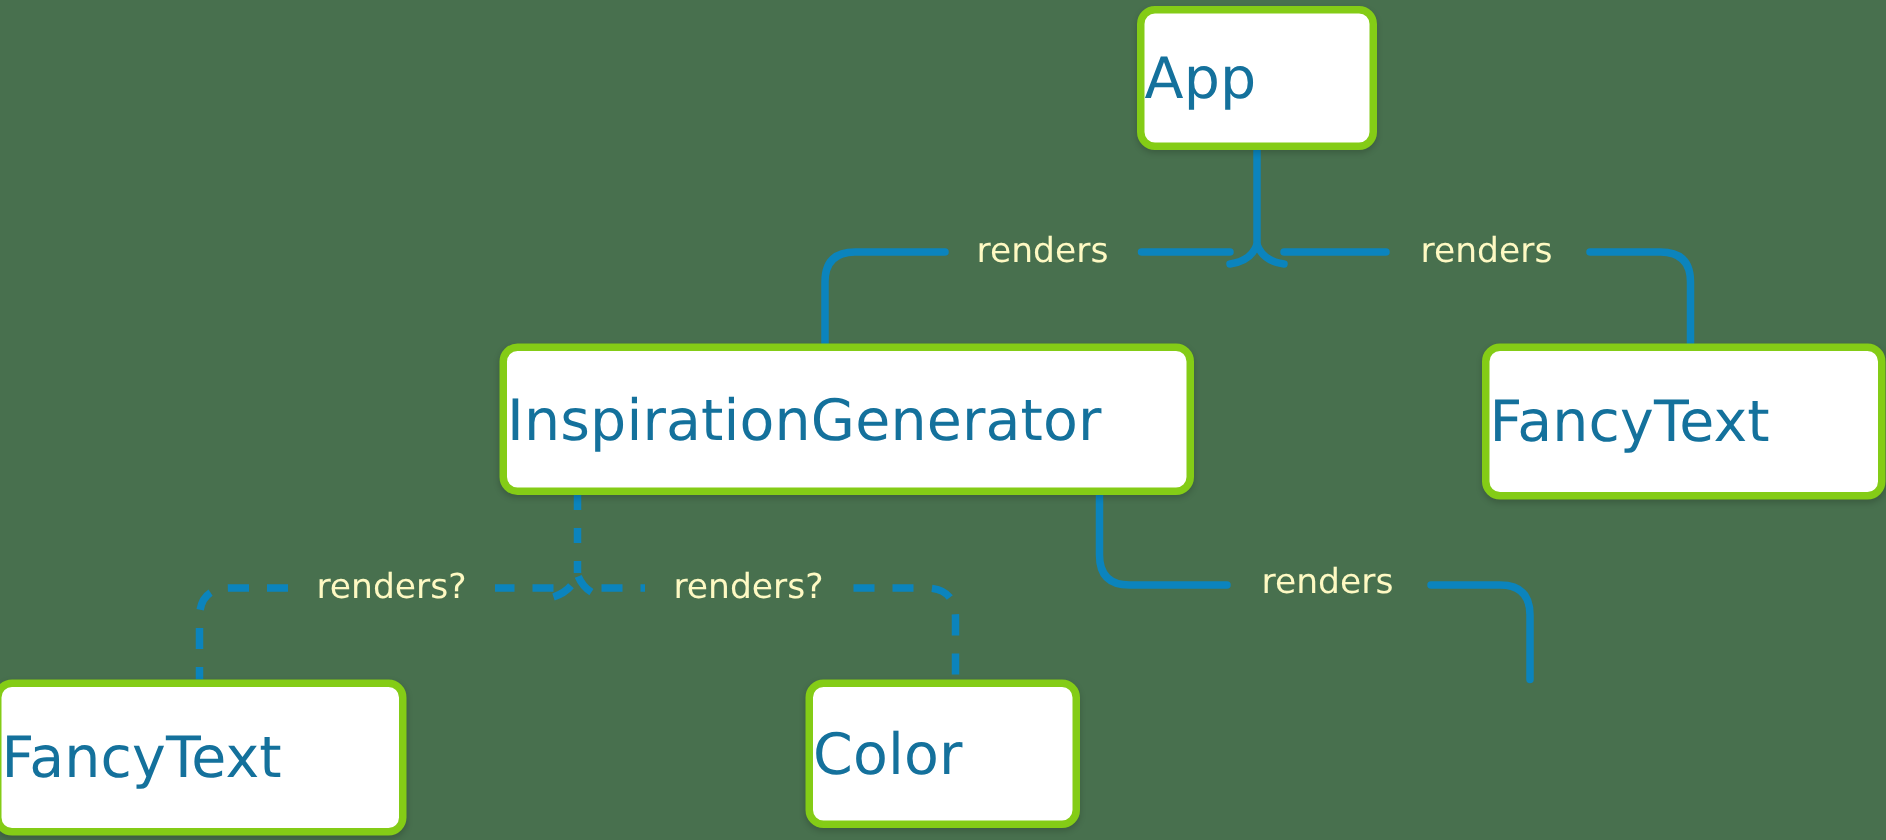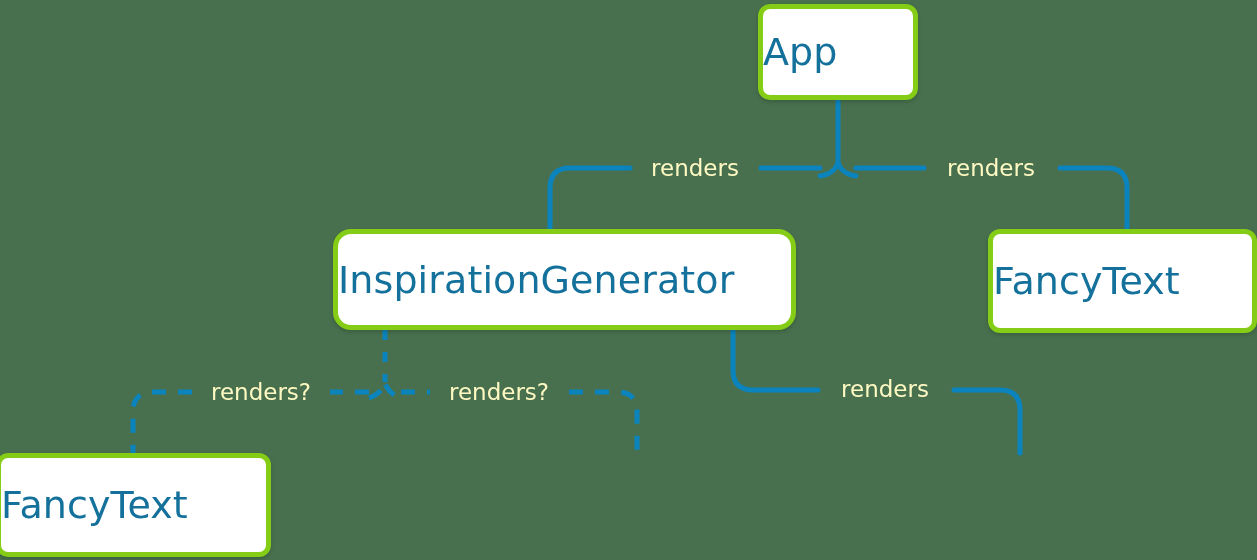--- a/index.html
+++ b/index.html
@@ -50,21 +50,21 @@
     color: #fef9c3;
     font-size: 23px;
     line-height: 1;
     white-space: nowrap;
     transform: translate(-50%, -50%);
     z-index: 2;
   }
 
   
   #node-app           { left: 758px;  top: 4px;   width: 160px; height: 96px; }
-  #node-inspiration   { left: 333px;  top: 229px; width: 463px; height: 101px; border-radius: 18px; }
+  #node-inspiration   { left: 333px;  top: 229px; width: 463px; height: 101px; }
   #node-fancytext-top { left: 988px;  top: 229px; width: 269px; height: 104px; }
   #node-fancytext-bot { left: -4px;   top: 453px; width: 275px; height: 104px; }
   #node-color         { left: 537px;  top: 453px; width: 183px; height: 99px; }
   #node-copyright     { left: 878px;  top: 453px; width: 269px; height: 104px; }
 
   
   #label-app-inspiration { left: 695px; top: 168px; }
   #label-app-fancytext   { left: 991px; top: 168px; }
   #label-insp-fancytext  { left: 261px; top: 392px; }
   #label-insp-color      { left: 499px; top: 392px; }
@@ -104,20 +104,23 @@
   </div>
 
   <div class="node" id="node-fancytext-top">
     <span class="node-label">FancyText</span>
   </div>
 
   <div class="node" id="node-fancytext-bot">
     <span class="node-label">FancyText</span>
   </div>
 
+  <div class="node" id="node-color">
+    <span class="node-label">Color</span>
+  </div>
 
 
   <span class="edge-label" id="label-app-inspiration">renders</span>
 
   <span class="edge-label" id="label-app-fancytext">renders</span>
 
   <span class="edge-label" id="label-insp-fancytext">renders?</span>
 
   <span class="edge-label" id="label-insp-color">renders?</span>
 

